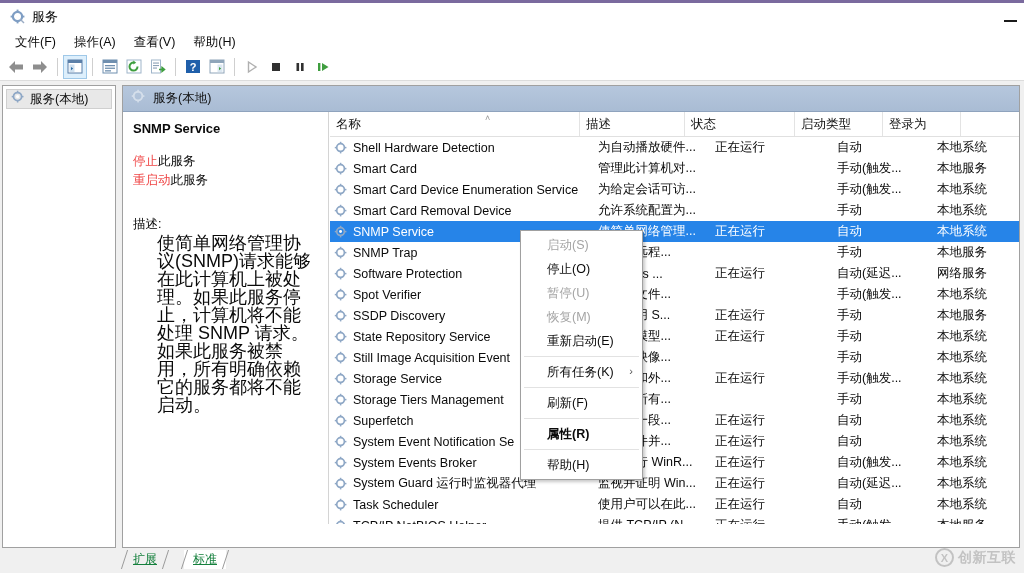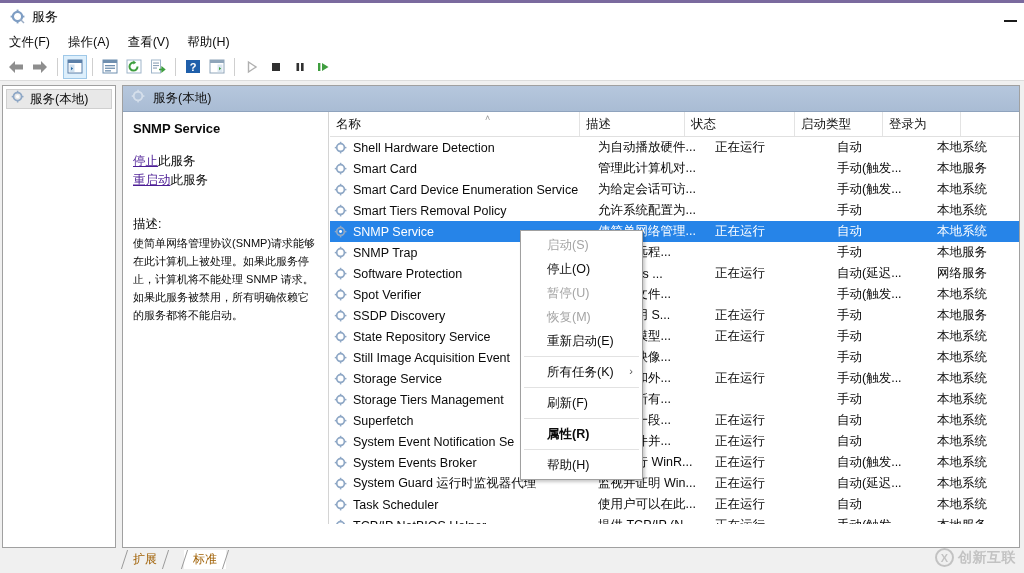--- a/index.html
+++ b/index.html
@@ -43,20 +43,21 @@
   .win-min::after {
     content: ""; position: absolute; left: 8px; top: 14px;
     width: 13px; height: 2px; background: #1b1b1b;
   }
 
   
   .menubar {
     position: absolute; left: 0; top: 31px; width: 1024px; height: 22px;
     background: #ffffff;
     display: flex; align-items: center;
+    padding-left: 6px;
   }
   .menu-item {
     font-size: 12.5px; color: #0a0a0a;
     padding: 2px 9px;
     white-space: nowrap;
     cursor: default;
   }
 
   
   .toolbar {
@@ -142,28 +143,29 @@
   }
   .svc-title {
     font-size: 13px; font-weight: bold; color: #0a0a0a;
     margin-bottom: 16px; white-space: nowrap;
   }
   .svc-link {
     font-size: 12.5px; color: #0a0a0a; line-height: 19px;
     white-space: nowrap;
   }
   .svc-link a {
-    color: #4c1d95; text-decoration: underline; cursor: pointer;
+    color: #ef4444; cursor: pointer;
   }
   .desc-heading {
     font-size: 12.5px; color: #000000; margin-top: 26px;
   }
   .desc-body {
-    font-size: 11px; color: #0a0a0a; line-height: 18px;
+    font-size: 18px; color: #0a0a0a; line-height: 18px;
     margin-top: 1px;
+    margin-left: 24px;
   }
 
   
   .listview {
     position: absolute; left: 207px; top: 26px; width: 691px; height: 412px;
     background: #ffffff;
     overflow: hidden;
   }
   .lv-header {
     display: flex; height: 25px;
@@ -241,24 +243,25 @@
     font-size: 11px; color: #555;
   }
 
   
   .tabstrip {
     position: absolute; left: 122px; top: 469px; width: 898px; height: 20px;
   }
   .tab {
     position: absolute; top: 0; height: 19px;
     display: flex; align-items: center; justify-content: center;
-    font-size: 12px; color: #a16207;
+    font-size: 12px; color: #15803d;
     padding: 0 9px;
     cursor: default;
     white-space: nowrap;
+    text-decoration: underline;
   }
   .tab .slash-l, .tab .slash-r {
     position: absolute; top: 0; width: 1px; height: 19px; background: #9a9a9a;
   }
   .tab .slash-l { left: 0; transform: skewX(-18deg); }
   .tab .slash-r { right: 0; transform: skewX(-18deg); }
   .tab-ext { left: 2px; }
   .tab-std { left: 62px; background: #ffffff; }
 
   
@@ -534,21 +537,21 @@
                 <span class="gear"><svg width="14" height="14" viewBox="0 0 16 16">
                     <circle cx="7.5" cy="7.5" r="4.4" fill="none" stroke="#8fa8c6" stroke-width="2"></circle>
                     <g fill="#8fa8c6">
                       <rect x="6.7" y="0.9" width="1.7" height="2.3"></rect>
                       <rect x="6.7" y="11.9" width="1.7" height="2.3"></rect>
                       <rect x="0.9" y="6.7" width="2.3" height="1.7"></rect>
                       <rect x="11.9" y="6.7" width="2.3" height="1.7"></rect>
                     </g>
                     <circle cx="7.5" cy="7.5" r="1.7" fill="#ffffff"></circle>
                   </svg></span>
-                <span class="name-text">Smart Tiers Removal Policy</span>
+                <span class="name-text">Smart Card Removal Device</span>
               </div>
               <div class="lv-td c-desc">允许系统配置为...</div>
               <div class="lv-td c-stat"></div>
               <div class="lv-td c-start">手动</div>
               <div class="lv-td c-logon">本地系统</div>
             </div>
             <div class="lv-row selected">
               <div class="lv-td name c-name">
                 <span class="gear"><svg width="14" height="14" viewBox="0 0 16 16">
                     <circle cx="7.5" cy="7.5" r="4.4" fill="none" stroke="#8fa8c6" stroke-width="2"></circle>

